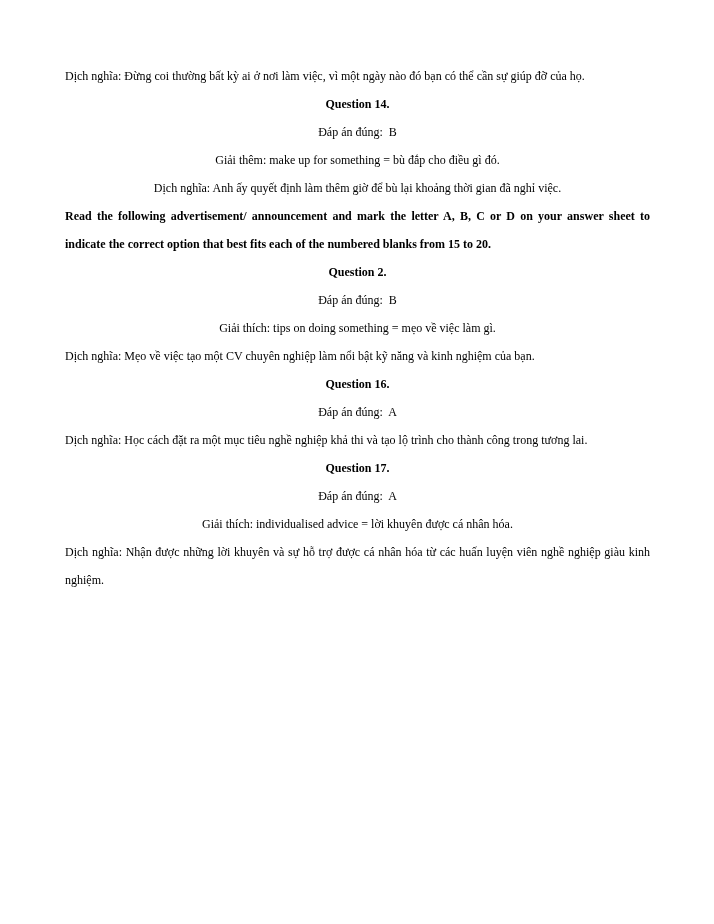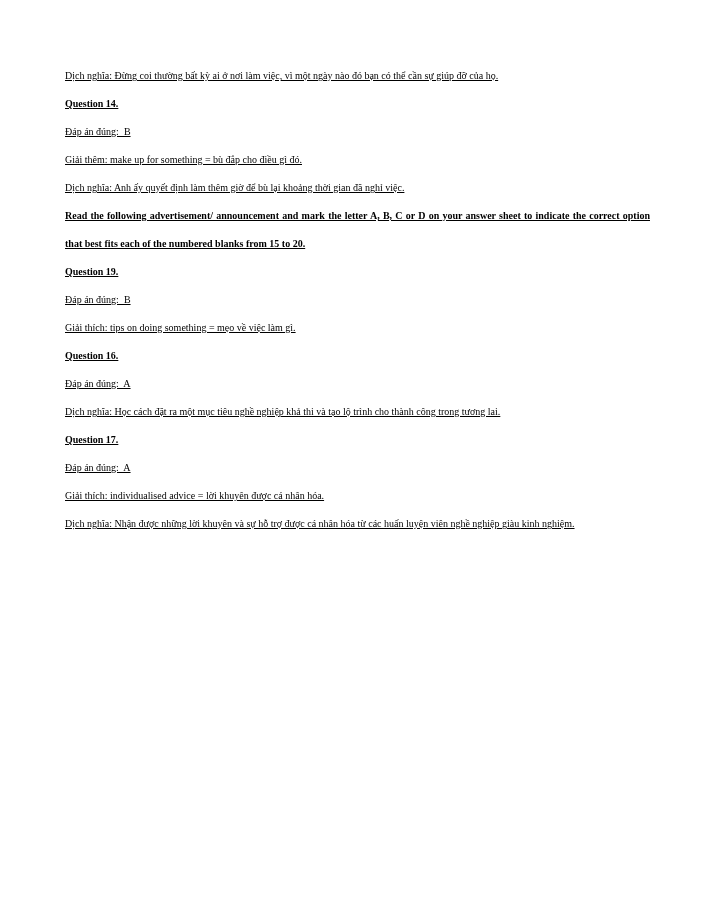--- a/index.html
+++ b/index.html
@@ -13,27 +13,27 @@
     overflow: hidden;
   }
   .page {
     box-sizing: border-box;
     width: 714px;
     height: 924px;
     padding: 62px 64px 0 65px;
     background: #ffffff;
     color: #000000;
     font-family: "Liberation Serif", "DejaVu Serif", serif;
-    font-size: 10px;
+    font-size: 12px;
     line-height: 28px;
-    text-decoration: underline;
   }
   .doc-body p.para {
     margin: 0;
     padding: 0;
+    text-align: center;
   }
   .doc-body p.bold {
     font-weight: bold;
   }
   .doc-body p.justify {
     text-align: justify;
   }
   .doc-body p.space-before {
   }
   .doc-body p.preserve-spaces {
@@ -44,23 +44,24 @@
 <body>
 
 <div class="page">
   <div class="doc-body">
       <p class="para justify">Dịch nghĩa: Đừng coi thường bất kỳ ai ở nơi làm việc, vì một ngày nào đó bạn có thể cần sự giúp đỡ của họ.</p>
       <p class="para bold">Question 14.</p>
       <p class="para preserve-spaces">Đáp án đúng:  B</p>
       <p class="para">Giải thêm: make up for something = bù đắp cho điều gì đó.</p>
       <p class="para">Dịch nghĩa: Anh ấy quyết định làm thêm giờ để bù lại khoảng thời gian đã nghỉ việc.</p>
       <p class="para bold justify space-before">Read the following advertisement/ announcement and mark the letter A, B, C or D on your answer sheet to indicate the correct option that best fits each of the numbered blanks from 15 to 20.</p>
-      <p class="para bold">Question 19.</p>
+      <p class="para bold">Question 2.</p>
       <p class="para preserve-spaces">Đáp án đúng:  B</p>
       <p class="para">Giải thích: tips on doing something = mẹo về việc làm gì.</p>
+      <p class="para justify">Dịch nghĩa: Mẹo về việc tạo một CV chuyên nghiệp làm nổi bật kỹ năng và kinh nghiệm của bạn.</p>
       <p class="para bold">Question 16.</p>
       <p class="para preserve-spaces">Đáp án đúng:  A</p>
       <p class="para justify">Dịch nghĩa: Học cách đặt ra một mục tiêu nghề nghiệp khả thi và tạo lộ trình cho thành công trong tương lai.</p>
       <p class="para bold">Question 17.</p>
       <p class="para preserve-spaces">Đáp án đúng:  A</p>
       <p class="para">Giải thích: individualised advice = lời khuyên được cá nhân hóa.</p>
       <p class="para justify">Dịch nghĩa: Nhận được những lời khuyên và sự hỗ trợ được cá nhân hóa từ các huấn luyện viên nghề nghiệp giàu kinh nghiệm.</p>
     </div>
 </div>
 

